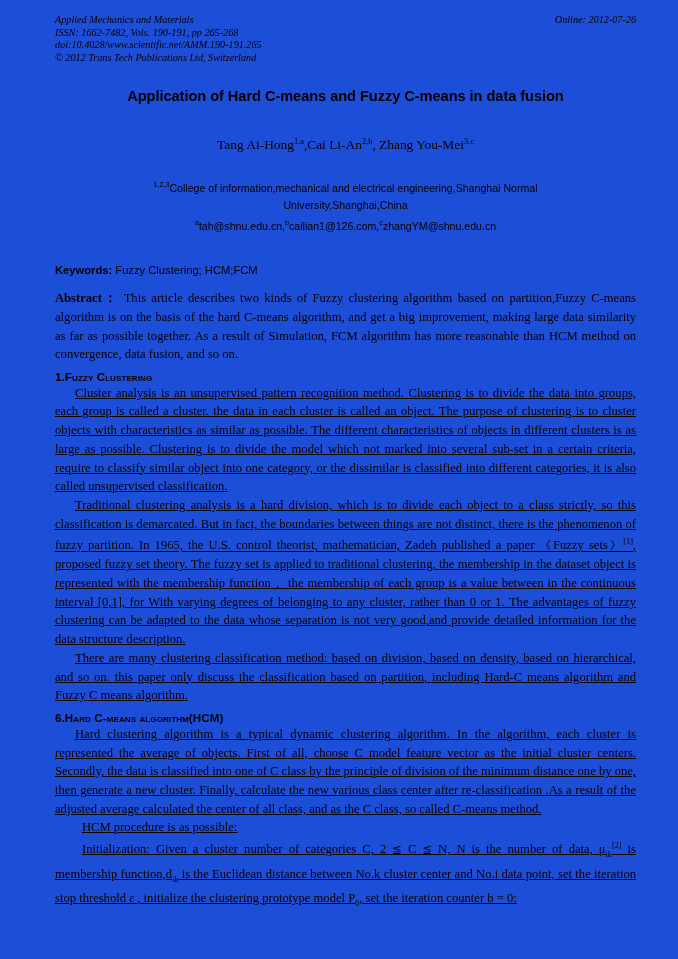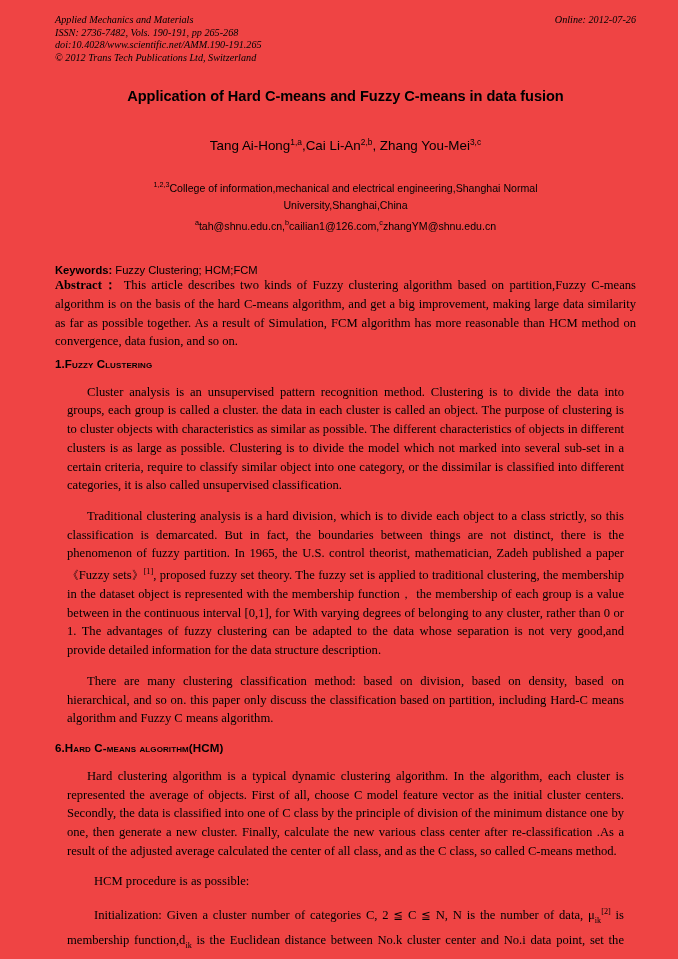--- a/index.html
+++ b/index.html
@@ -4,21 +4,21 @@
 <style>
   html, body {
     margin: 0;
     padding: 0;
     background: #ffffff;
   }
   .page {
     position: relative;
     width: 678px;
     height: 959px;
-    background: #ef4444;
+    background: #1d4ed8;
     overflow: hidden;
     color: #000000;
     box-sizing: border-box;
     padding: 14px 42px 0 55px;
   }
 
   
   .masthead {
     display: flex;
     justify-content: space-between;
@@ -36,21 +36,21 @@
     font-family: "Liberation Sans", "DejaVu Sans", sans-serif;
     font-weight: bold;
     font-size: 14.6px;
     text-align: center;
     margin-top: 24px;
     letter-spacing: -0.05px;
   }
 
   
   .authors {
-    font-family: Liberation Sans, sans-serif;
+    font-family: Liberation Serif, serif;
     font-size: 13.4px;
     text-align: center;
     margin-top: 33px;
   }
   .authors sup { font-size: 8.4px; vertical-align: super; }
 
   
   .affiliation {
     font-family: "Liberation Sans", "DejaVu Sans", sans-serif;
     font-size: 10.6px;
@@ -69,62 +69,64 @@
   }
   .keywords b { font-weight: bold; margin-top: 48px; }
 
   
   .abstract {
     font-family: "Liberation Serif", "DejaVu Serif", serif;
     font-size: 12.6px;
     line-height: 18.6px;
     text-align: justify;
     text-justify: inter-word;
+    margin-top: 13px;
   }
   .abstract b { font-weight: bold; }
 
   .sec-heading {
     font-family: Liberation Sans, sans-serif;
     font-weight: bold;
     font-size: 11.6px;
     font-variant: small-caps;
     margin-top: 5px;
     line-height: 15px;
     letter-spacing: 0.1px;
   }
 
   p.body {
     font-family: "Liberation Serif", "DejaVu Serif", serif;
     font-size: 12.6px;
     line-height: 18.7px;
     text-align: justify;
     text-justify: inter-word;
-    margin: 12px;
+    margin: 0;
     text-indent: 20px;
+    text-decoration: underline;
   }
   p.body.indent-wide { text-indent: 27px; }
 
   p.body sup { font-size: 8.2px; vertical-align: super; }
   p.body sub { font-size: 8.2px; vertical-align: sub; }
   .math-it {
     font-family: "Liberation Serif", "DejaVu Serif", serif;
     font-style: italic;
   }
   .le { font-family: "DejaVu Sans", sans-serif; font-size: 11.4px; }
   .cjk { font-family: "DejaVu Sans", sans-serif; font-size: 11.6px; }
 </style>
 </head>
 <body>
 
 <div class="page">
 
   <div class="masthead">
     <div class="masthead-left">
       <div>Applied Mechanics and Materials</div>
-      <div>ISSN: 2736-7482, Vols. 190-191, pp 265-268</div>
+      <div>ISSN: 1662-7482, Vols. 190-191, pp 265-268</div>
       <div>doi:10.4028/www.scientific.net/AMM.190-191.265</div>
       <div>© 2012 Trans Tech Publications Ltd, Switzerland</div>
     </div>
     <div class="masthead-right">Online: 2012-07-26</div>
   </div>
 
   <div class="title">Application of Hard C-means and Fuzzy C-means in data fusion</div>
 
   <div class="authors">
     <span>Tang Ai-Hong</span><sup>1,a</sup><span>,</span><span>Cai Li-An</span><sup>2,b</sup><span>, </span><span>Zhang You-Mei</span><sup>3,c</sup>

